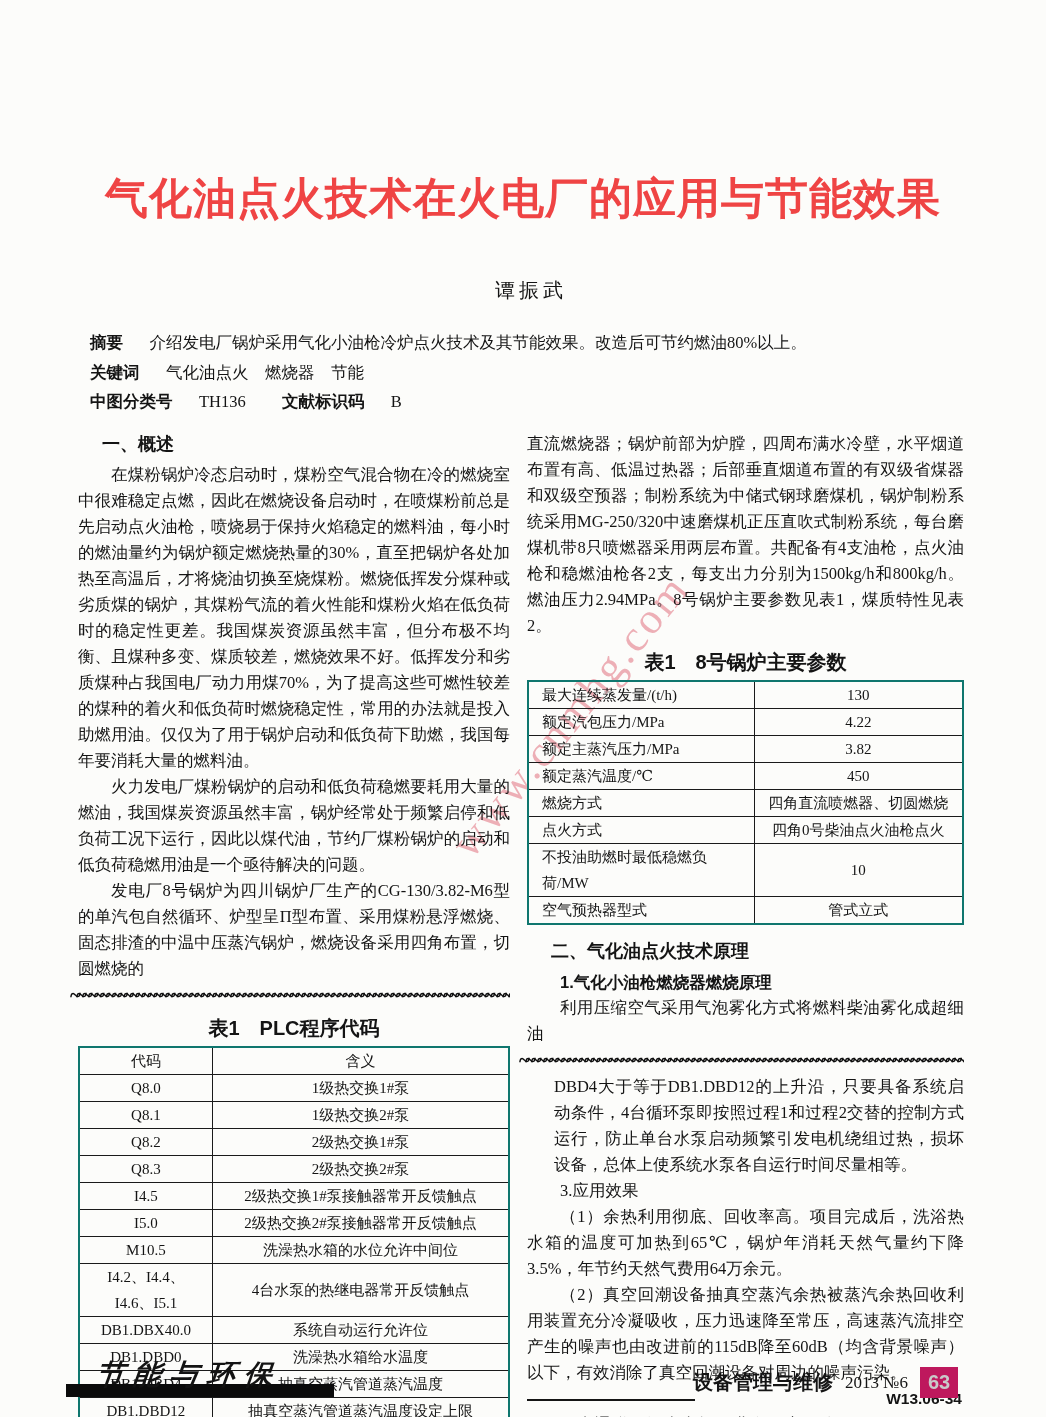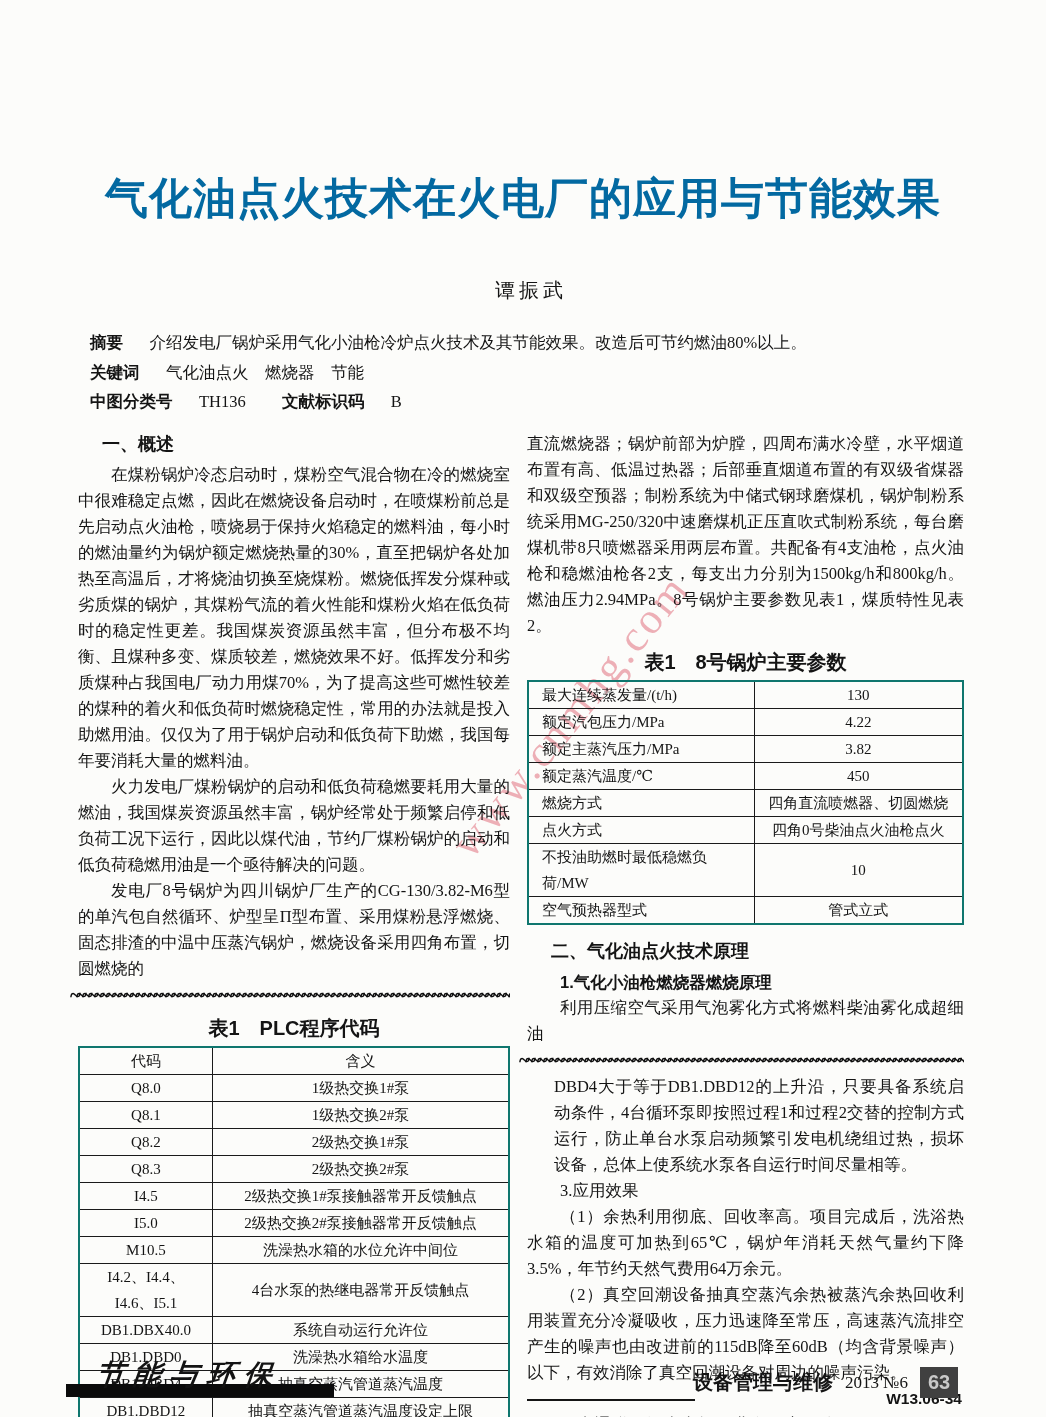--- a/index.html
+++ b/index.html
@@ -5,21 +5,21 @@
   html,body { margin:0; padding:0; background:#888; }
   .page {
     position:relative; width:1046px; height:1417px; margin:0 auto;
     background:#fcfcfa; overflow:hidden; color:#141414;
     font-family:"Liberation Serif","DejaVu Serif",serif;
   }
   
   .title {
     position:absolute; top:170px; left:0; width:100%;
     text-align:center; font-size:43px; font-weight:900; letter-spacing:1px;
-    font-family:"Liberation Sans","DejaVu Sans",sans-serif; color:#0369a1;
+    font-family:"Liberation Sans","DejaVu Sans",sans-serif; color:#ef4444;
   }
   .author {
     position:absolute; top:277px; left:8px; width:100%;
     text-align:center; font-size:20px; letter-spacing:4px;
   }
   .meta {
     position:absolute; top:328px; left:90px; width:870px;
     font-size:16.5px; line-height:28.5px;
   }
   .meta .lbl { font-weight:bold; font-family:"Liberation Sans","DejaVu Sans",sans-serif; }
@@ -86,21 +86,21 @@
   .footer-right {
     position:absolute; right:88px; top:1367px;
     display:flex; align-items:center; gap:12px;
   }
   .journal-name {
     font-family:"Liberation Sans","DejaVu Sans",sans-serif;
     font-weight:900; font-size:20px;
   }
   .journal-issue { font-size:17px; }
   .page-badge {
-    width:38px; height:31px; background:#404040; color:#c9c9c9;
+    width:38px; height:31px; background:#be185d; color:#c9c9c9;
     display:flex; align-items:center; justify-content:center;
     font-size:20px; font-weight:bold;
     font-family:"Liberation Sans","DejaVu Sans",sans-serif;
   }
 </style>
 </head>
 <body>
 
 <div class="page">
 

